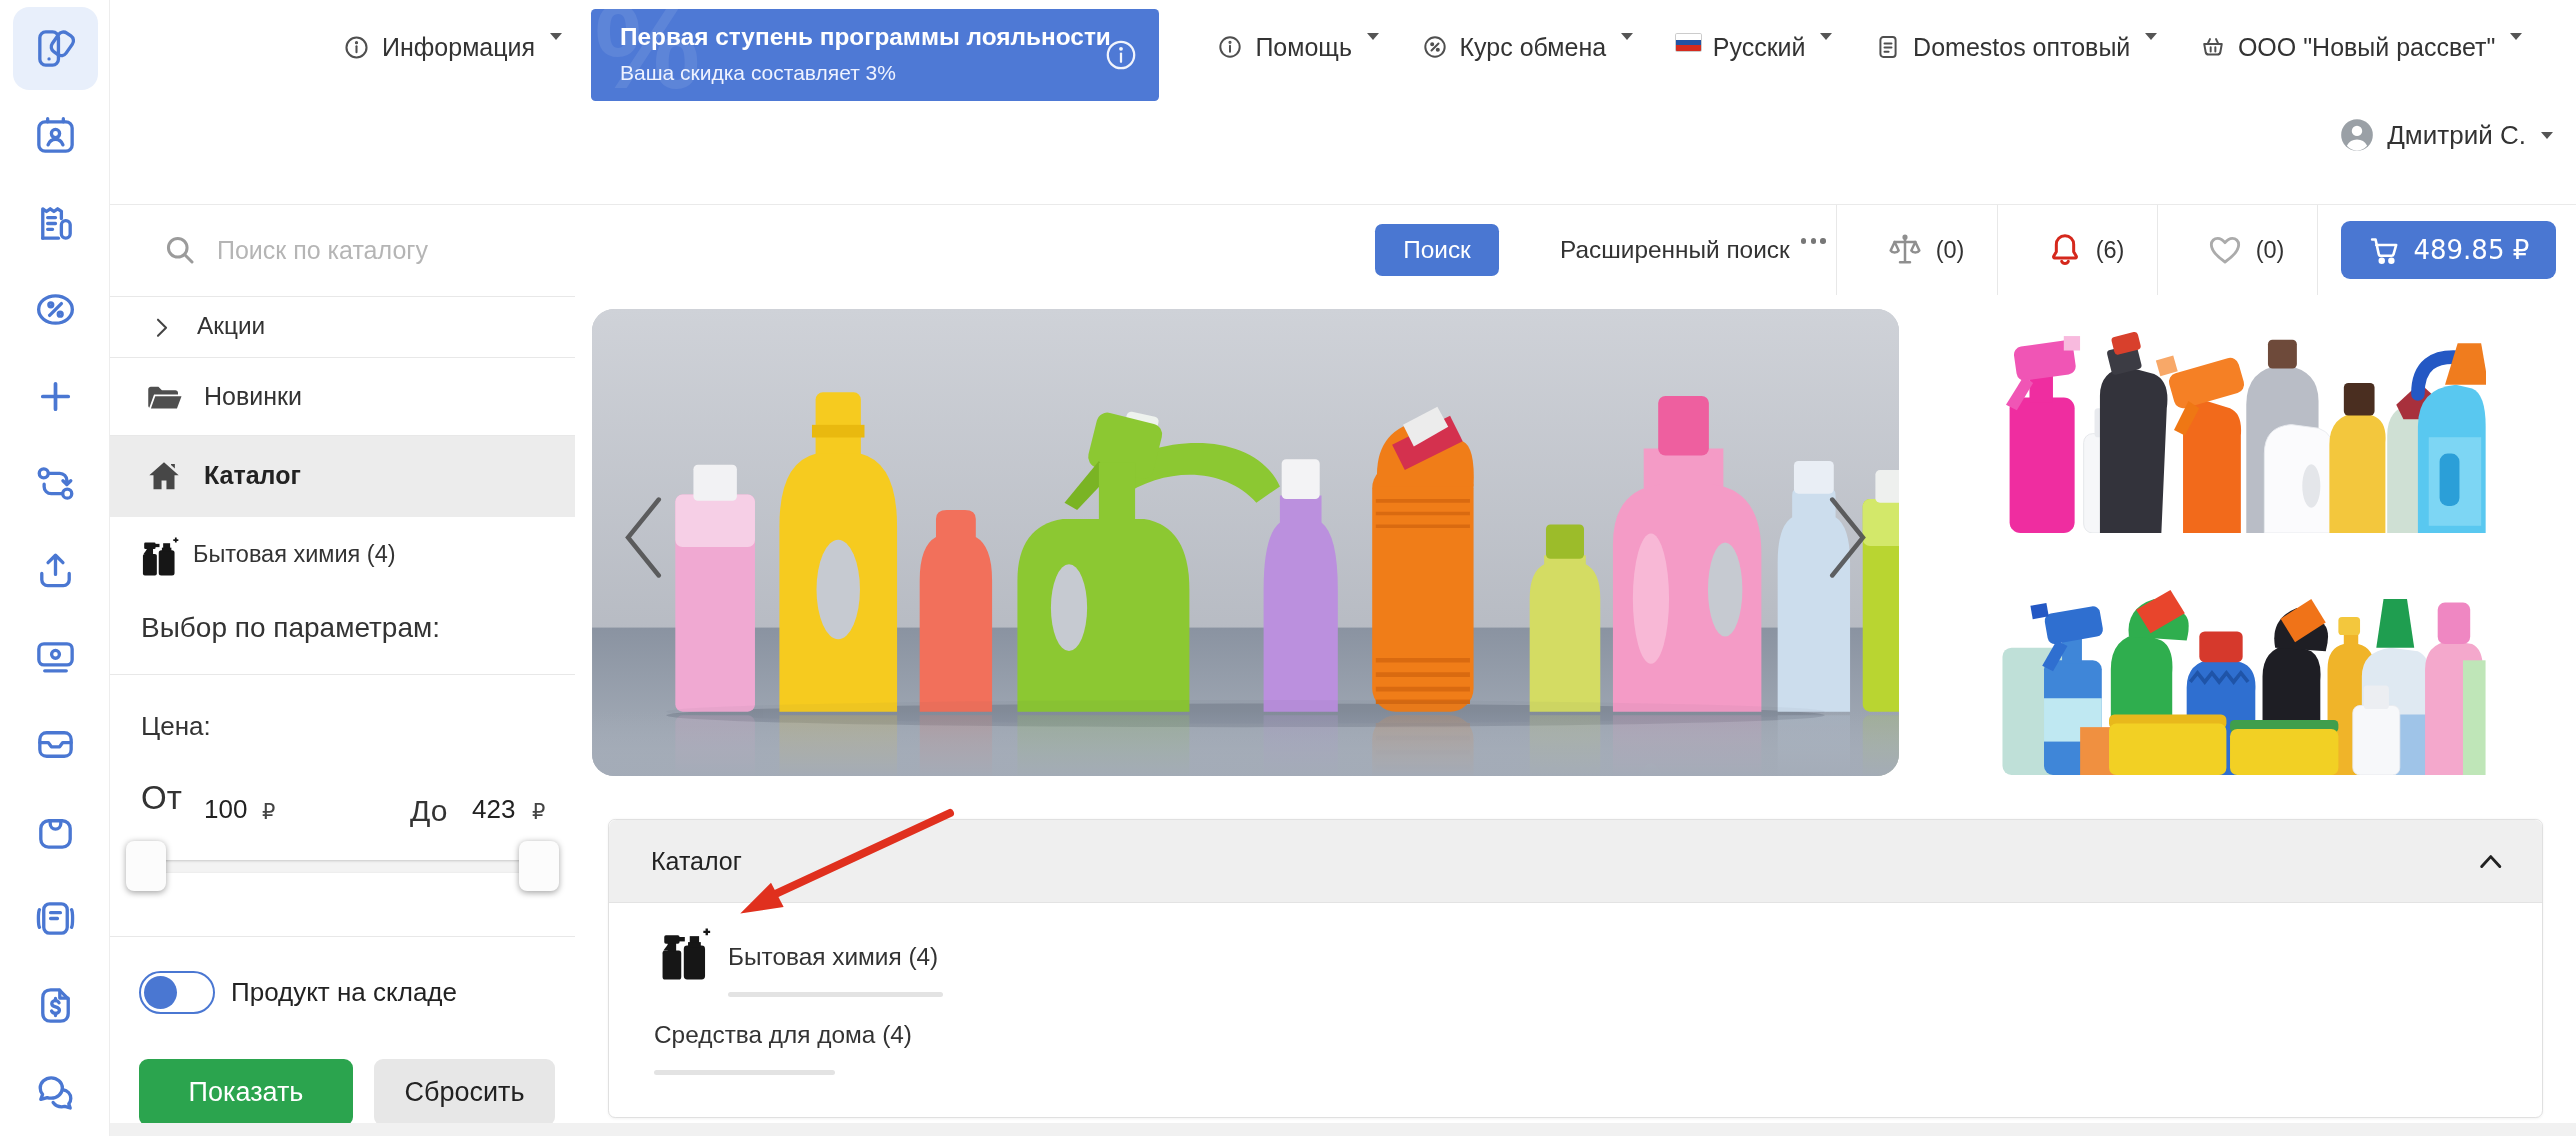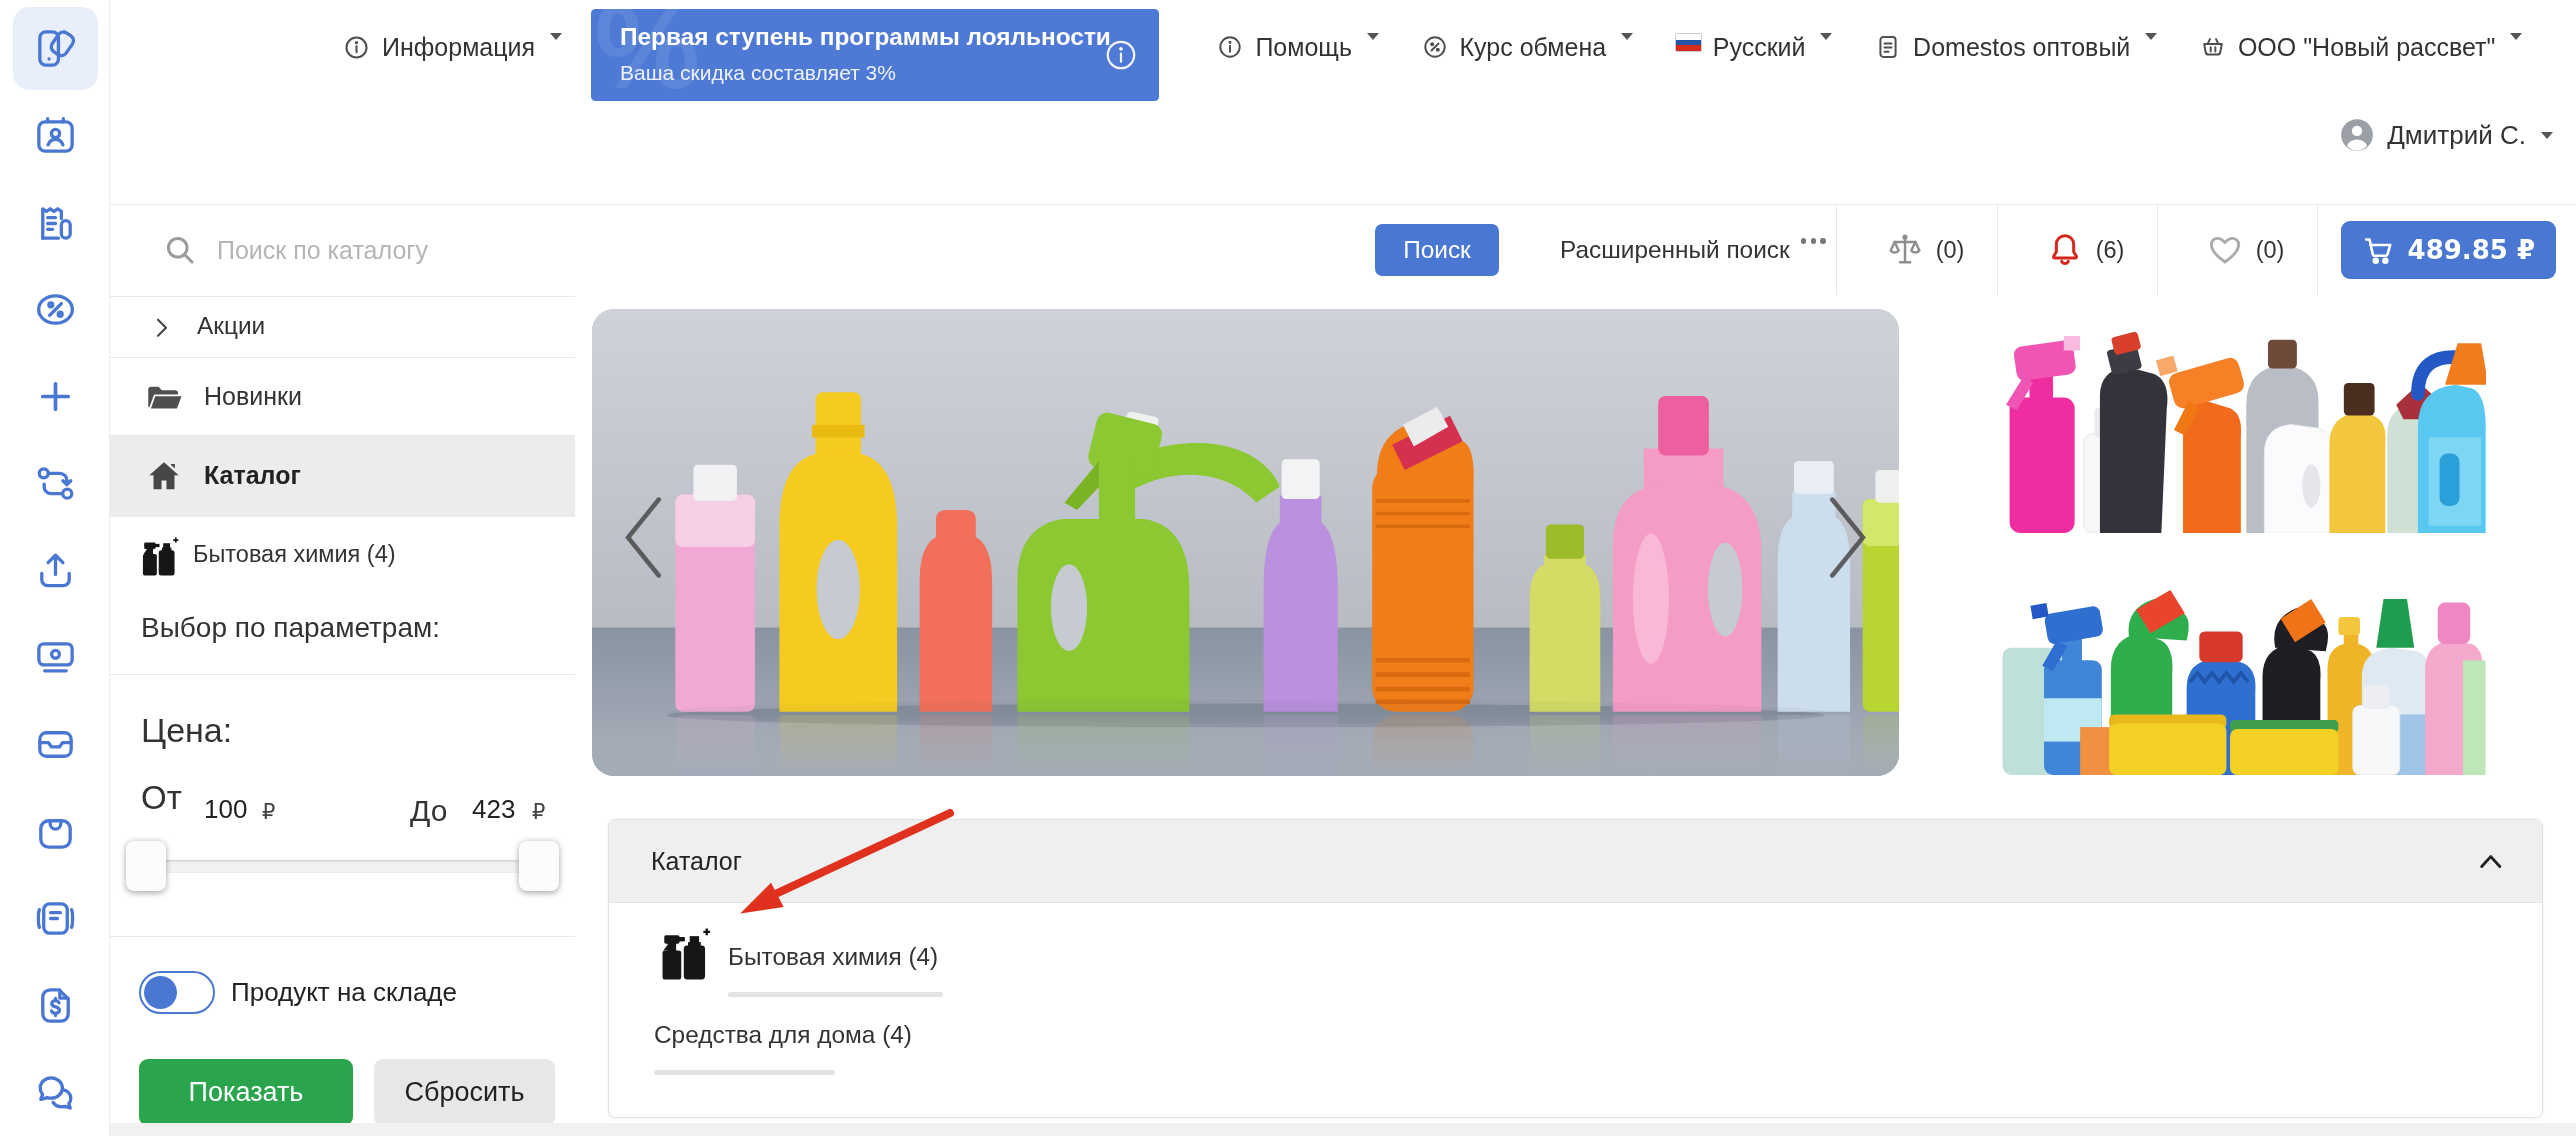--- a/index.html
+++ b/index.html
@@ -25,21 +25,21 @@
   
   .searchrow{position:absolute;left:110px;top:205px;width:2466px;height:90px;background:#fff}
   .searchrow input{position:absolute;left:107px;top:9px;width:1086px;height:72px;border:none;outline:none;font-size:25px;font-family:"Liberation Sans",sans-serif;color:#444}
   .searchrow input::placeholder{color:#b5b5b5}
   .btn-search{position:absolute;left:1265px;top:19px;width:124px;height:52px;background:#4a77d2;border:none;border-radius:7.2px;color:#fff;font-size:24.4px;font-family:"Liberation Sans",sans-serif;cursor:pointer}
   .advanced{position:absolute;left:1450px;top:0;height:90px;display:flex;align-items:center;font-size:24.4px;color:#333;cursor:pointer}
   .mdots{display:inline-flex;gap:4.5px;margin-left:11px;transform:translateY(-9px)}
   .mdots i{width:5.4px;height:5.4px;background:#777;border-radius:50%}
   .vdiv{position:absolute;top:0;height:90px;border-left:0.9px solid #e8e8e8}
   .cgroup{position:absolute;top:0;width:145px;height:90px;display:flex;align-items:center;justify-content:center;gap:11px;font-size:23.5px;color:#333;cursor:pointer}
-  .btn-cart{position:absolute;left:2231px;top:16.3px;width:215px;height:58px;background:#4a77d2;border:none;border-radius:9px;color:#fff;display:flex;align-items:center;justify-content:center;gap:12.7px;font-size:26px;font-weight:bold;cursor:pointer}
+  .btn-cart{position:absolute;left:2231px;top:16.3px;width:215px;height:58px;background:#4a77d2;border:none;border-radius:9px;color:#fff;display:flex;align-items:center;justify-content:center;gap:12.7px;font-size:26px;font-weight:normal;cursor:pointer}
   .rub{font-family:"DejaVu Sans",sans-serif}
   
   .menu{position:absolute;left:110px;top:296px;width:465px}
   .mrow{position:relative;width:465px}
   .r-promo{height:62px;border-top:0.9px solid #e8e8e8;border-bottom:0.9px solid #e8e8e8}
   .r-new{height:78px;border-bottom:0.9px solid #e8e8e8}
   .r-cat{height:81px;background:#ececec}
   .r-chem{height:80px}
   .r-title{height:78px;border-bottom:0.9px solid #e8e8e8}
   .r-price{height:262px;border-bottom:0.9px solid #e8e8e8}
@@ -407,21 +407,21 @@
           </g>
           <path d="M27.5 2v4M25.5 4h4" stroke="#161616" stroke-width="1.4"></path>
         </svg>
     </span>
     <span class="mlabel" style="left:83px;top:24.4px;font-size:23.5px">Бытовая химия (4)</span>
   </div>
   <div class="mrow r-title">
     <span class="mlabel" style="left:31px;top:14.5px;font-size:28px">Выбор по параметрам:</span>
   </div>
   <div class="mrow r-price">
-    <span class="mlabel" style="left:31px;top:36px;font-size:34px">Цена:</span>
+    <span class="mlabel" style="left:31px;top:36px;font-size:26px">Цена:</span>
     <span class="mlabel" style="left:31px;top:104px;font-size:33px">От</span>
     <span class="mlabel" style="left:94px;top:119px;font-size:26px;color:#222">100</span>
     <span class="mlabel rub" style="left:152px;top:125px;font-size:21px;color:#444">₽</span>
     <span class="mlabel" style="left:300px;top:119px;font-size:30px">До</span>
     <span class="mlabel" style="left:362px;top:119px;font-size:26px;color:#222">423</span>
     <span class="mlabel rub" style="left:422px;top:125px;font-size:21px;color:#444">₽</span>
     <div class="track">
       <div class="handle" style="left:-3.6px"></div>
       <div class="handle" style="right:-3.6px"></div>
     </div>

